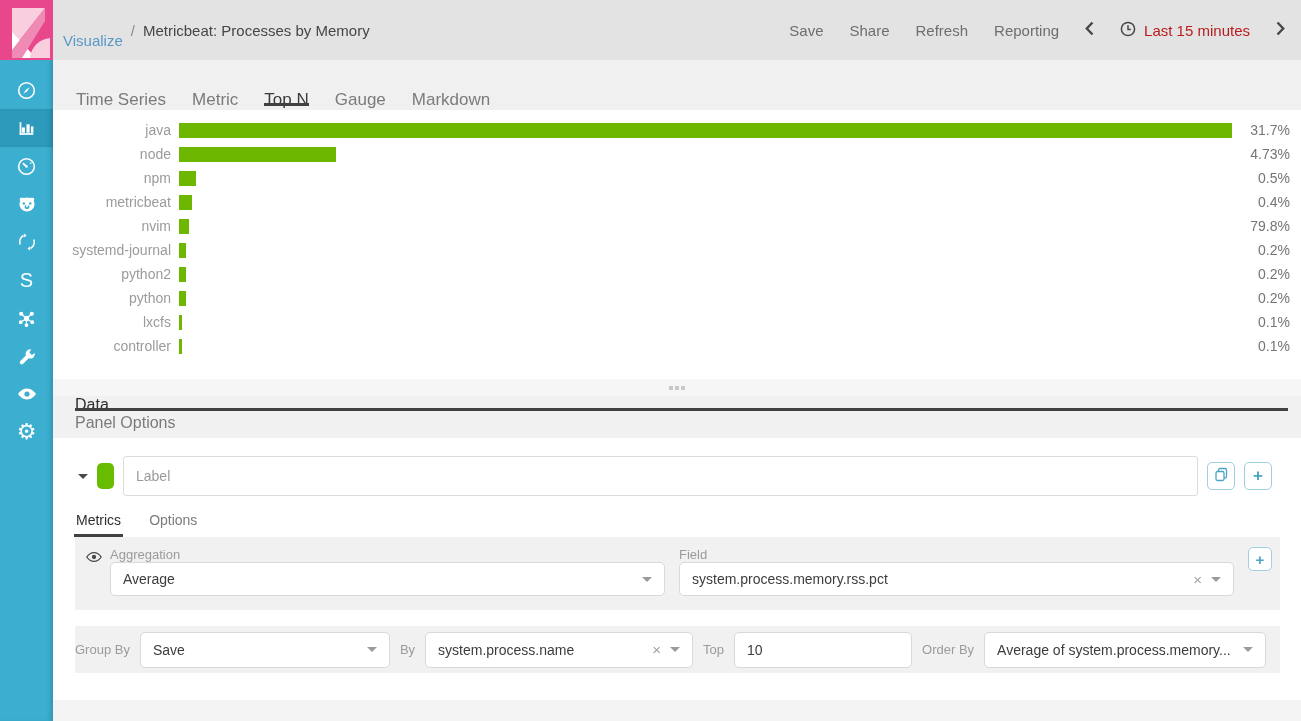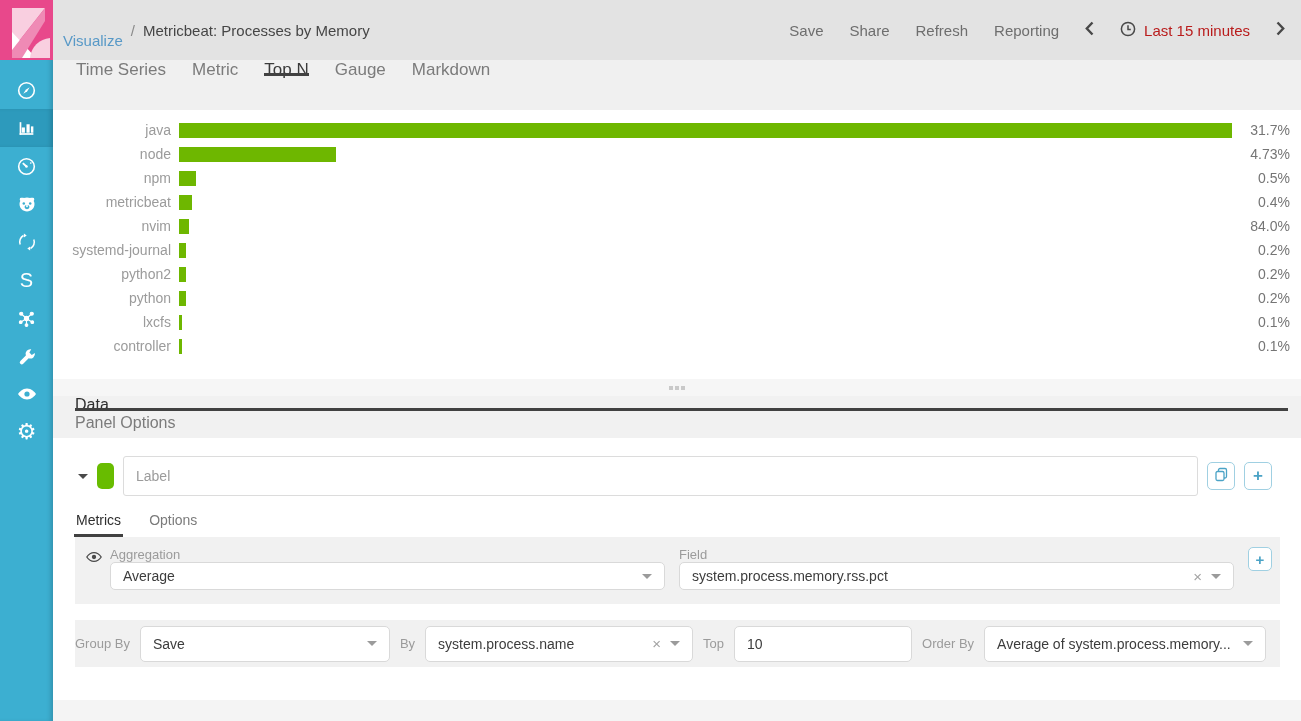--- a/index.html
+++ b/index.html
@@ -24,21 +24,21 @@
   .crumb-link { color:#5899c7; cursor:pointer;margin-top:20px; }
   .crumb-sep { color:#8a8a8a; }
   .crumb-title { color:#464646; }
   .topbar-right { margin-left:auto; display:flex; align-items:center; gap:26px; color:#6e6e6e; }
   .topbar-action { cursor:pointer; }
   .time-picker { display:flex; align-items:center; gap:8px; color:#b91c1c;text-align:center; }
   .chev { display:flex; align-items:center; cursor:pointer; }
 
   
   .tabbar { position:absolute; left:53px; top:60px; right:0; height:50px; background:#f0f0f0;
-            display:flex; align-items:flex-start; padding-left:10px; font-size:17px; color:#7b7b7b; }
+            display:flex; align-items:flex-end; padding-left:10px; font-size:17px; color:#7b7b7b; }
   .viz-tab { position:relative; padding:0 13px; display:flex; align-items:center; cursor:pointer; }
   .viz-tab.active { color:#3b3b3b; }
   .viz-tab.active::after { content:""; position:absolute; left:13px; right:13px; bottom:4px; height:3px; background:#414141; }
 
   
   .chart { position:absolute; left:53px; top:110px; right:0; height:269px; background:#fff;
            padding:8px 11px 0 6px; }
   .chart-row { display:flex; align-items:center; height:24px; }
   .chart-label { width:112px; text-align:right; color:#9b9b9b; font-size:14px; white-space:nowrap; }
   .chart-track { flex:1; margin:0 6px 0 8px; height:15px; }
@@ -74,21 +74,21 @@
   .subtabs { display:flex; margin:16px 0 0 9px; font-size:14px; color:#7b7b7b; }
   .subtab { position:relative; padding:0 2px 9px; margin:0 12px; cursor:pointer; }
   .subtab.active { color:#2f2f2f; }
   .subtab.active::after { content:""; position:absolute; left:0; right:0; bottom:0; height:3px; background:#414141; }
 
   .agg-panel { margin:0 21px 0 22px; background:#f1f1f1; padding:10px 8px 14px 9px;
                display:flex; gap:8px; }
   .eye-wrap { margin:2px 0 0 2px; }
   .agg-col { flex:1; margin-right:6px; }
   .form-label { font-size:13px; color:#9b9b9b; }
-  .select, .combo { height:28px; background:#fff; border:1px solid #d9d9d9; border-radius:5px;
+  .select, .combo { height:34px; background:#fff; border:1px solid #d9d9d9; border-radius:5px;
             display:flex; align-items:center; padding:0 12px; font-size:14px; color:#3c3c3c; cursor:pointer; }
   .select-text { white-space:nowrap; overflow:hidden; text-overflow:ellipsis; }
   .caret { width:0; height:0; border:5px solid transparent; border-top-color:#9b9b9b;
            margin-left:auto; margin-top:5px; flex:0 0 auto; }
   .clear-x { color:#a3a3a3; font-size:15px; margin-left:auto; padding:0 9px 0 6px; cursor:pointer; }
   .clear-x + .caret { margin-left:0; }
   .small-add-col { width:24px; display:flex; align-items:flex-start; }
   .small-add { width:24px; height:24px; border:1px solid #a0d0e2; border-radius:5px; background:#fff;
                color:#4ba3c6; display:flex; align-items:center; justify-content:center;
                font-size:15px; font-weight:bold; cursor:pointer; }
@@ -294,21 +294,21 @@
       <span class="chart-track" style="display: block;">
         <span class="chart-bar" style="display: block; background: rgb(110, 183, 0); width: 1.26183%;"></span>
       </span>
       <span class="chart-value">0.4%</span>
     </div>
     <div class="chart-row">
       <span class="chart-label">nvim</span>
       <span class="chart-track" style="display: block;">
         <span class="chart-bar" style="display: block; background: rgb(110, 183, 0); width: 0.946372%;"></span>
       </span>
-      <span class="chart-value">84.0%</span>
+      <span class="chart-value">79.8%</span>
     </div>
     <div class="chart-row">
       <span class="chart-label">systemd-journal</span>
       <span class="chart-track" style="display: block;">
         <span class="chart-bar" style="display: block; background: rgb(110, 183, 0); width: 0.630915%;"></span>
       </span>
       <span class="chart-value">0.2%</span>
     </div>
     <div class="chart-row">
       <span class="chart-label">python2</span>

